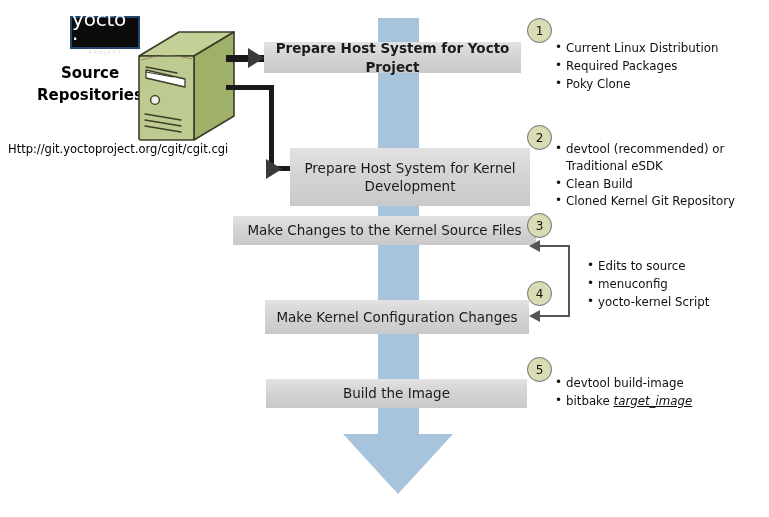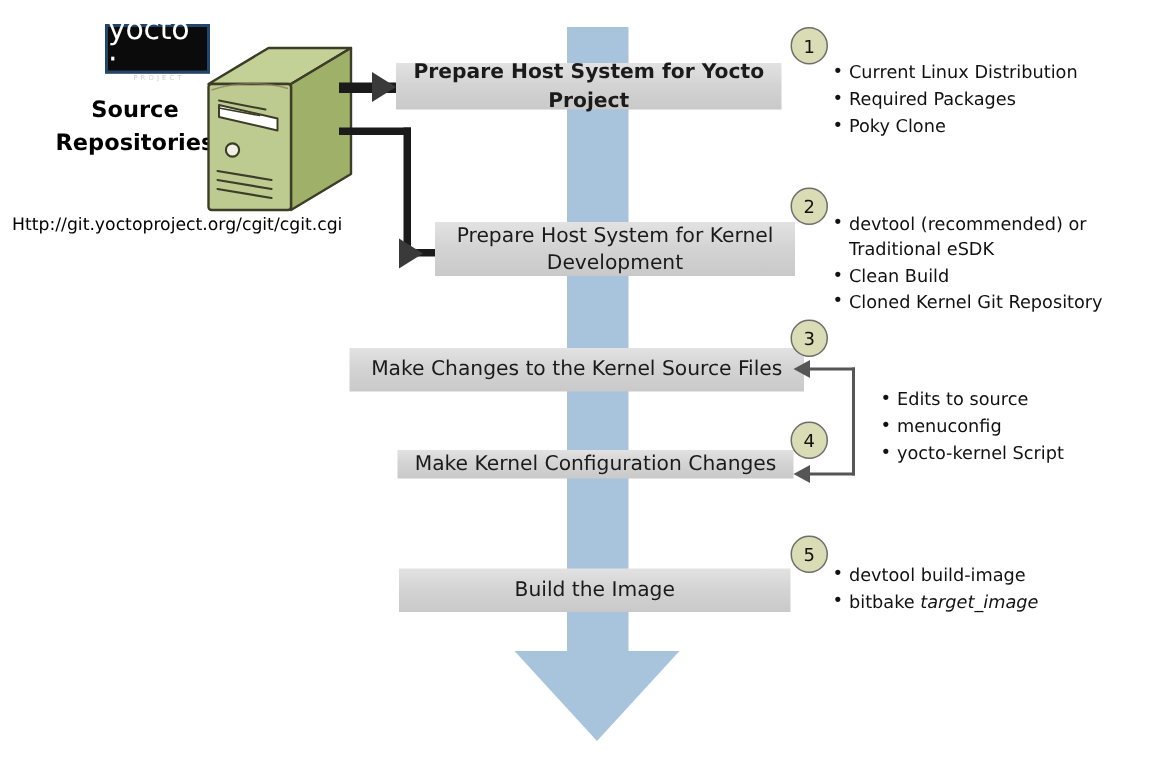--- a/index.html
+++ b/index.html
@@ -166,21 +166,21 @@
     content: "•";
     position: absolute;
     left: -11px;
     top: -1px;
     font-size: 12px;
   }
   .note-list li.wrap {
     white-space: normal;
     width: 165px;
   }
-  .ital { font-style: italic; }
+  .ital { font-style: italic; text-decoration: underline; }
 
   
   .gbracket-line {
     position: absolute;
     background: #555555;
   }
   .gbracket-head {
     position: absolute;
     width: 0;
     height: 0;
@@ -237,29 +237,29 @@
 
   <div class="conn" style="left:226px; top:85px; width:48px; height:5px;"></div>
   <div class="conn" style="left:269px; top:85px; width:5px; height:86px;"></div>
   <div class="conn" style="left:269px; top:166px; width:22px; height:5px;"></div>
   <div class="conn-arrowhead" style="left:266px; top:159px;"></div>
 
   <div class="pbox" style="left:264px; top:42px; width:257px; height:31px;font-weight:bold;">
     <span>Prepare Host System for Yocto Project</span>
   </div>
 
-  <div class="pbox" style="left:290px; top:148px; width:240px; height:36px;">
+  <div class="pbox" style="left:290px; top:148px; width:240px; height:58px;">
     <span>Prepare Host System for Kernel Development</span>
   </div>
 
-  <div class="pbox" style="left:233px; top:232px; width:303px; height:29px;">
+  <div class="pbox" style="left:233px; top:216px; width:303px; height:29px;">
     <span>Make Changes to the Kernel Source Files</span>
   </div>
 
-  <div class="pbox" style="left:265px; top:300px; width:264px; height:19px;justify-content:center;">
+  <div class="pbox" style="left:265px; top:300px; width:264px; height:34px;justify-content:center;">
     <span>Make Kernel Configuration Changes</span>
   </div>
 
   <div class="pbox" style="left:266px; top:379px; width:261px; height:29px;">
     <span>Build the Image</span>
   </div>
 
   <div class="step-badge" style="left:527px; top:18px;">
     <span>1</span>
   </div>

